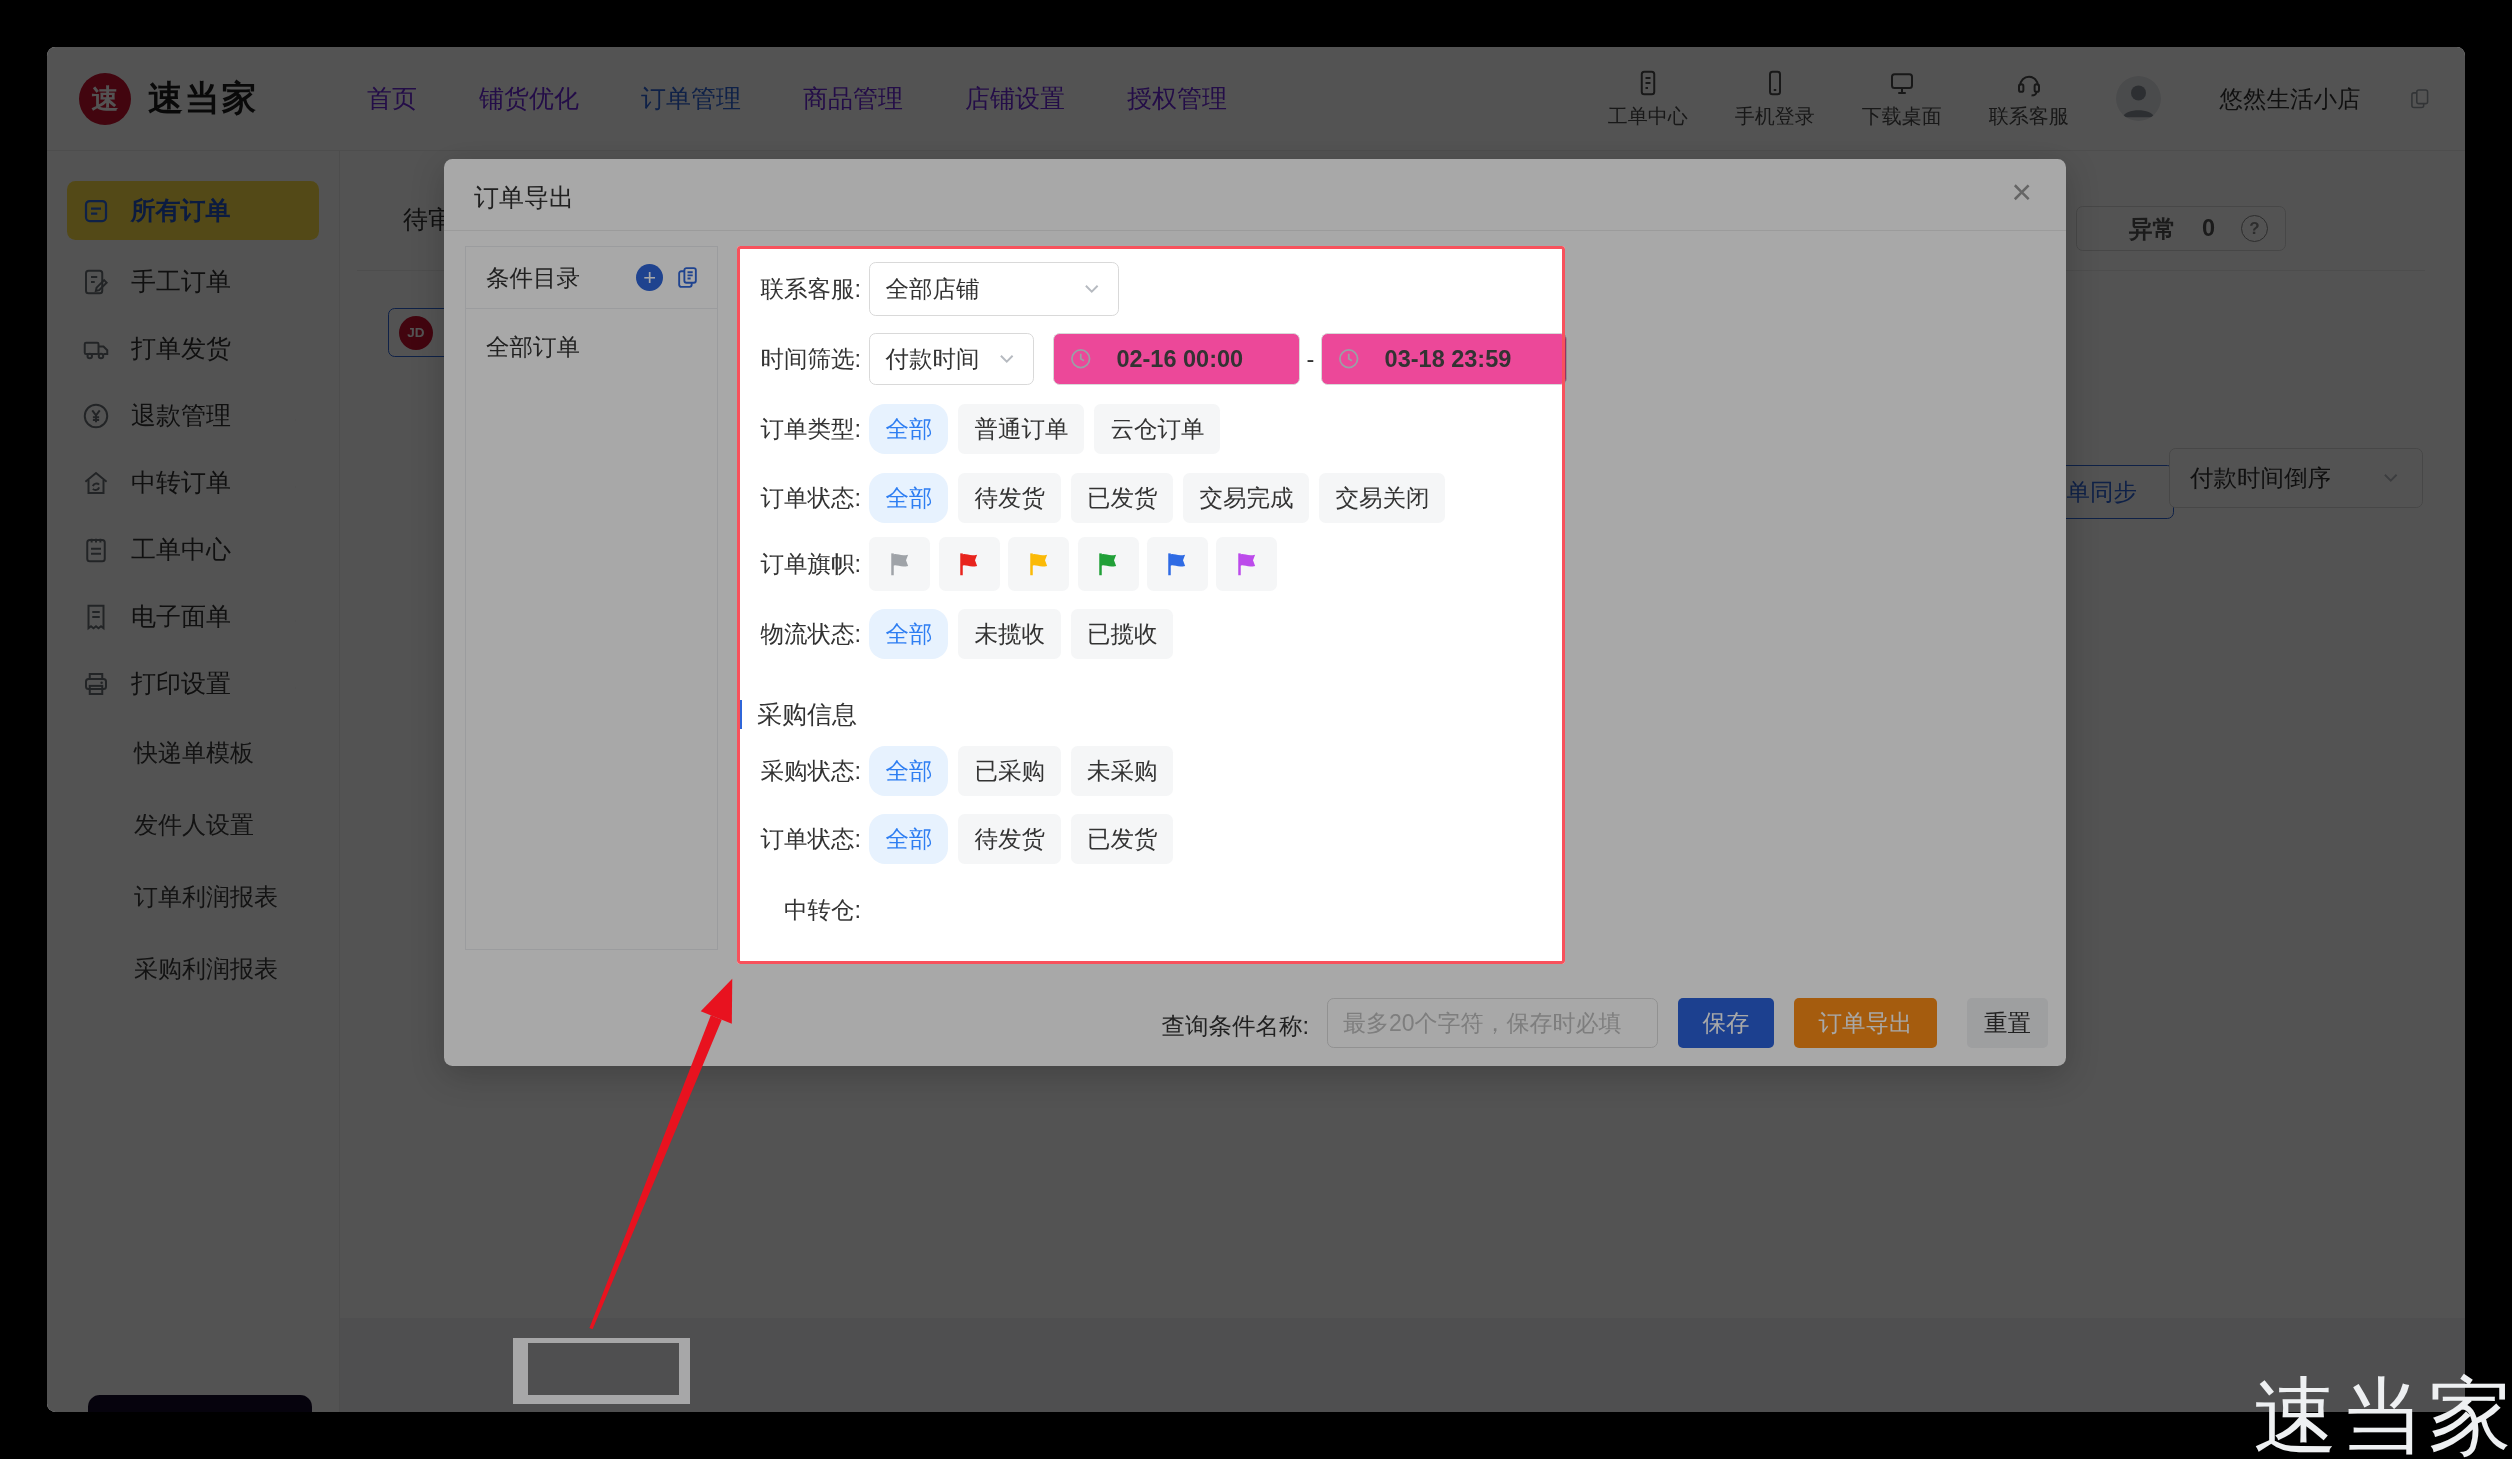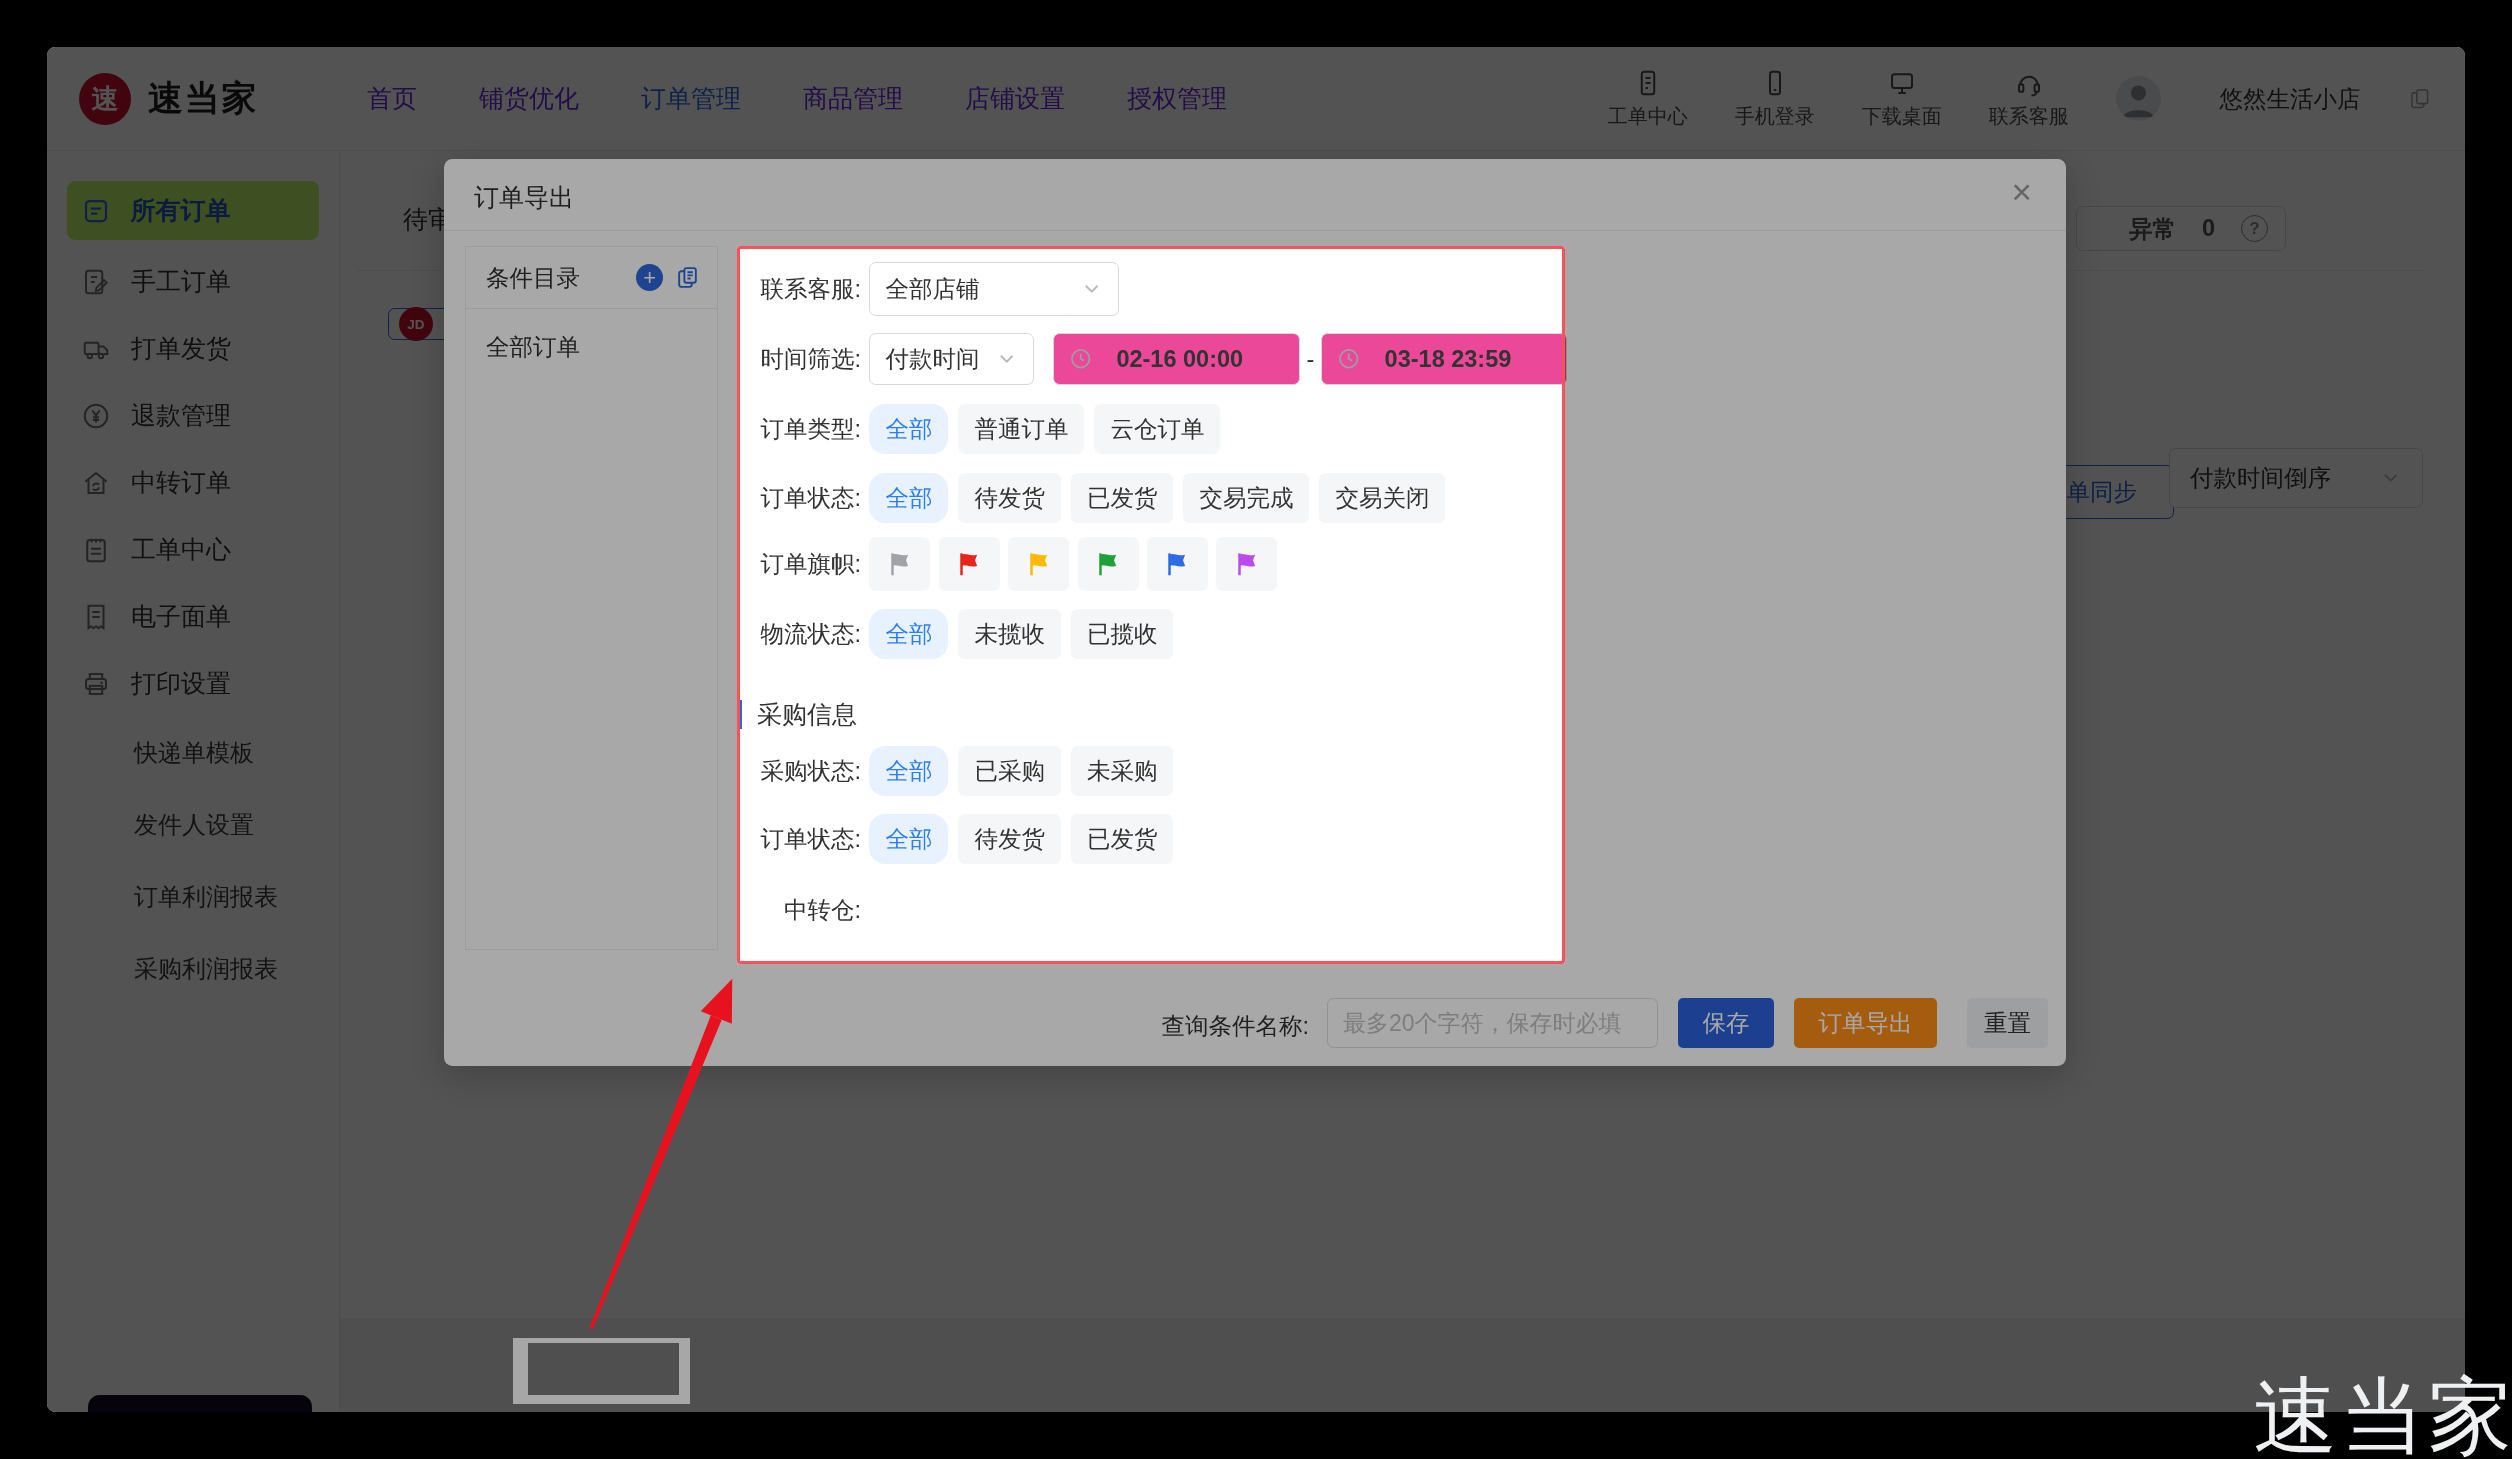--- a/index.html
+++ b/index.html
@@ -20,31 +20,31 @@
   .qa{display:flex;flex-direction:column;align-items:center;color:#4a4a4a;}
   .qa svg{width:30px;height:30px;}
   .qa .ql{font-size:20px;margin-top:5px;color:#4a4a4a;}
   .avatar{width:45px;height:45px;border-radius:50%;background:#e3e5e8;overflow:hidden;}
   .shopname{font-size:23.5px;color:#333;margin-left:11.8px;}
   
   .sidebar{position:absolute;left:0;top:104px;width:293px;height:1261px;background:#fff;
            border-right:0.8px solid #ececec;box-sizing:border-box;padding-top:30px;}
   .sitem{height:67px;display:flex;align-items:center;padding-left:34px;color:#333;font-size:25px;position:relative;}
   .sitem svg{width:30px;height:30px;margin-right:20px;color:#6b7075;}
-  .sitem.pill{height:59px;margin:0 20px 0 20px;padding-left:13.5px;background:#bef264;border-radius:8.4px;color:#2453c4;font-weight:bold;}
+  .sitem.pill{height:59px;margin:0 20px 0 20px;padding-left:13.5px;background:#fde047;border-radius:8.4px;color:#2453c4;font-weight:bold;}
   .sitem.pill svg{color:#2f66d9;}
   .sitem .chev{position:absolute;right:22px;width:22px;height:22px;color:#b0b4ba;}
   .ssub{height:72px;display:flex;align-items:center;padding-left:87px;color:#3a3a3a;font-size:24px;}
   .aibadge{position:absolute;left:41px;top:1244px;width:224px;height:89px;background:#150a2b;border-radius:11.8px;
            display:flex;align-items:center;justify-content:center;gap:10px;overflow:hidden;}
   
   .content{position:absolute;left:293px;top:104px;width:2125px;height:1167px;background:#fdfdfd;}
   .tabtext{position:absolute;left:63px;top:52px;font-size:25px;color:#333;white-space:nowrap;}
   .tabline{position:absolute;left:17px;top:119px;width:2068px;height:0.8px;background:#ececec;}
-  .jdchip{position:absolute;left:48px;top:157px;width:81px;height:32px;border:1.7px solid #2f66d9;border-radius:6.7px;
+  .jdchip{position:absolute;left:48px;top:157px;width:81px;height:49px;border:1.7px solid #2f66d9;border-radius:6.7px;
           background:#fff;display:flex;align-items:center;padding-left:10px;box-sizing:border-box;}
   .jdcircle{width:34px;height:34px;border-radius:50%;background:#c8102e;color:#fff;font-size:13.5px;font-weight:bold;
             display:flex;align-items:center;justify-content:center;}
   .excbadge{position:absolute;left:1736px;top:55px;width:210px;height:45px;border:1.7px solid #d9d9d9;border-radius:6.7px;
             display:flex;align-items:center;justify-content:flex-end;gap:26px;padding-right:17px;box-sizing:border-box;
             font-size:23.5px;color:#555;font-weight:bold;}
   .qmark{width:25px;height:25px;border:1.7px solid #8a8a8a;border-radius:50%;font-size:17px;color:#8a8a8a;
          display:flex;align-items:center;justify-content:center;}
   .syncbtn{position:absolute;left:1666px;top:314px;width:168px;height:54px;border:1.7px solid #2f66d9;border-radius:6.7px;
            color:#2f66d9;font-size:23.5px;display:flex;align-items:center;justify-content:center;box-sizing:border-box;}

